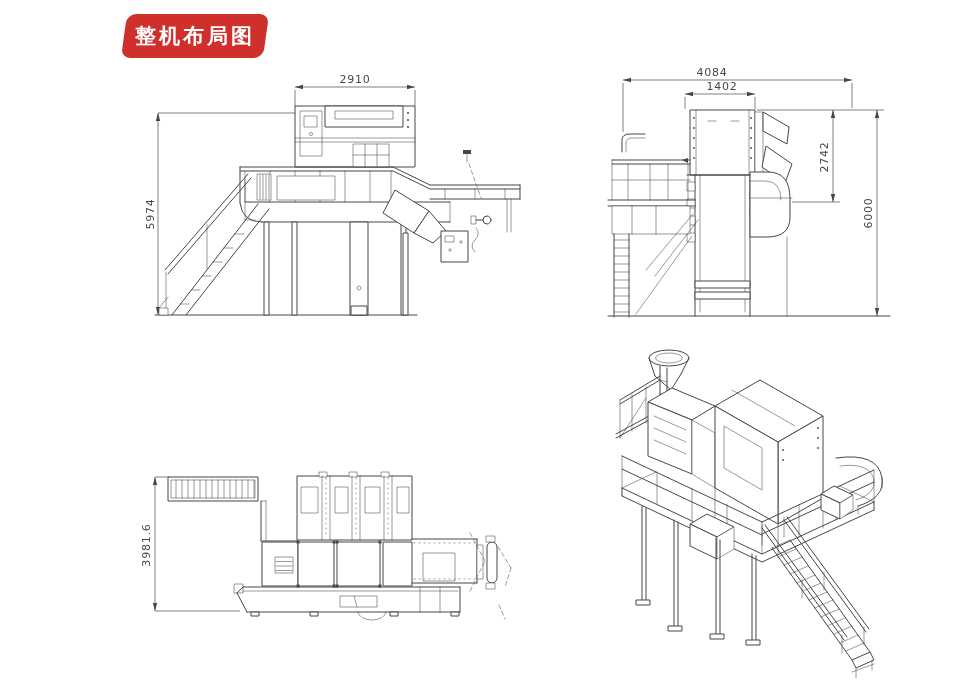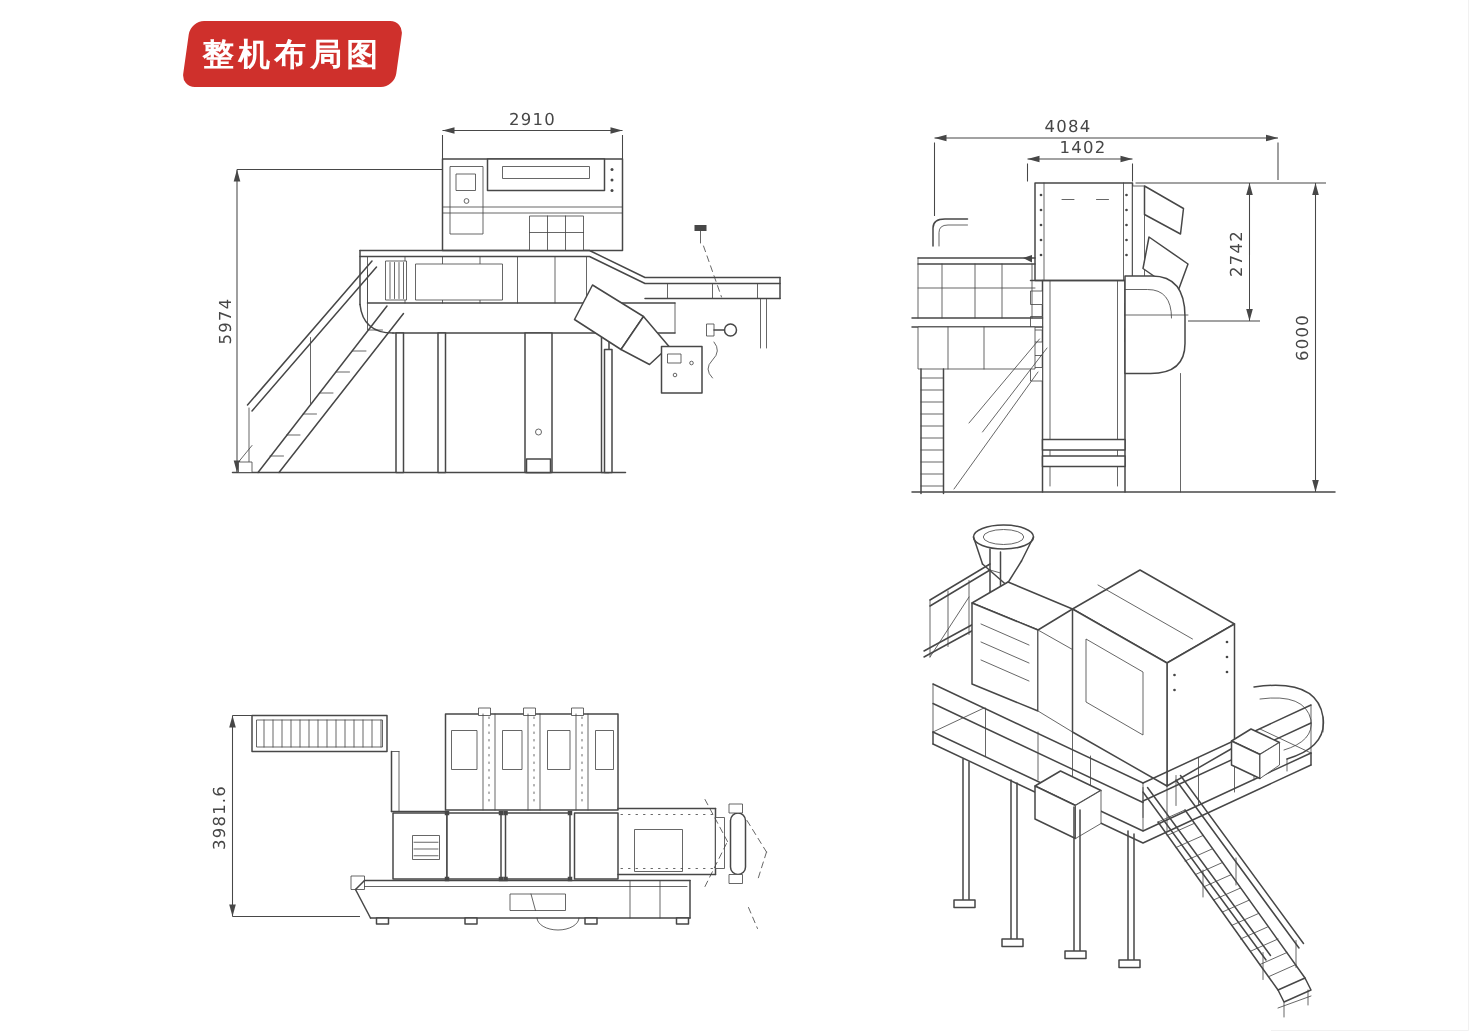--- a/index.html
+++ b/index.html
@@ -5,21 +5,21 @@
   html,body{margin:0;padding:0;background:#e8e8e8;}
   .page{position:relative;width:979px;height:687px;background:var(--background,#fff);overflow:hidden;
         font-family:"DejaVu Sans",sans-serif;}
   .badge{position:absolute;left:124px;top:14px;width:142px;height:44px;
          background:var(--badge-bg,#cf302c);border-radius:9px;transform:skewX(-8deg);}
   .badge .lbl{display:block;transform:skewX(8deg);color:var(--badge-text,#fff);
          font-size:21px;font-weight:bold;letter-spacing:3px;text-align:center;line-height:44px;
          font-family:"DejaVu Sans",sans-serif;}
   .drawing{position:absolute;color:var(--line,#474747);}
   .d-side {left:145px;top:70px;width:385px;height:256px;}
-  .d-front{left:600px;top:72px;width:345px;height:262px;}
+  .d-front{left:600px;top:60px;width:345px;height:262px;}
   .d-plan {left:140px;top:465px;width:390px;height:168px;}
   .d-iso  {left:612px;top:338px;width:300px;height:348px;}
   svg{display:block;width:100%;height:100%;}
   .ln{fill:none;stroke:currentColor;stroke-width:1;stroke-linecap:round;stroke-linejoin:round;}
   .tn{stroke-width:.55;}
   .tk{stroke-width:1.6;}
   .wf{fill:#fff;stroke:currentColor;stroke-width:1;stroke-linejoin:round;}
   .wft{fill:#fff;stroke:currentColor;stroke-width:.55;stroke-linejoin:round;}
   .dm{fill:none;stroke:var(--dim-text,#474747);stroke-width:.7;}
   .ar{fill:var(--dim-text,#474747);stroke:none;}

